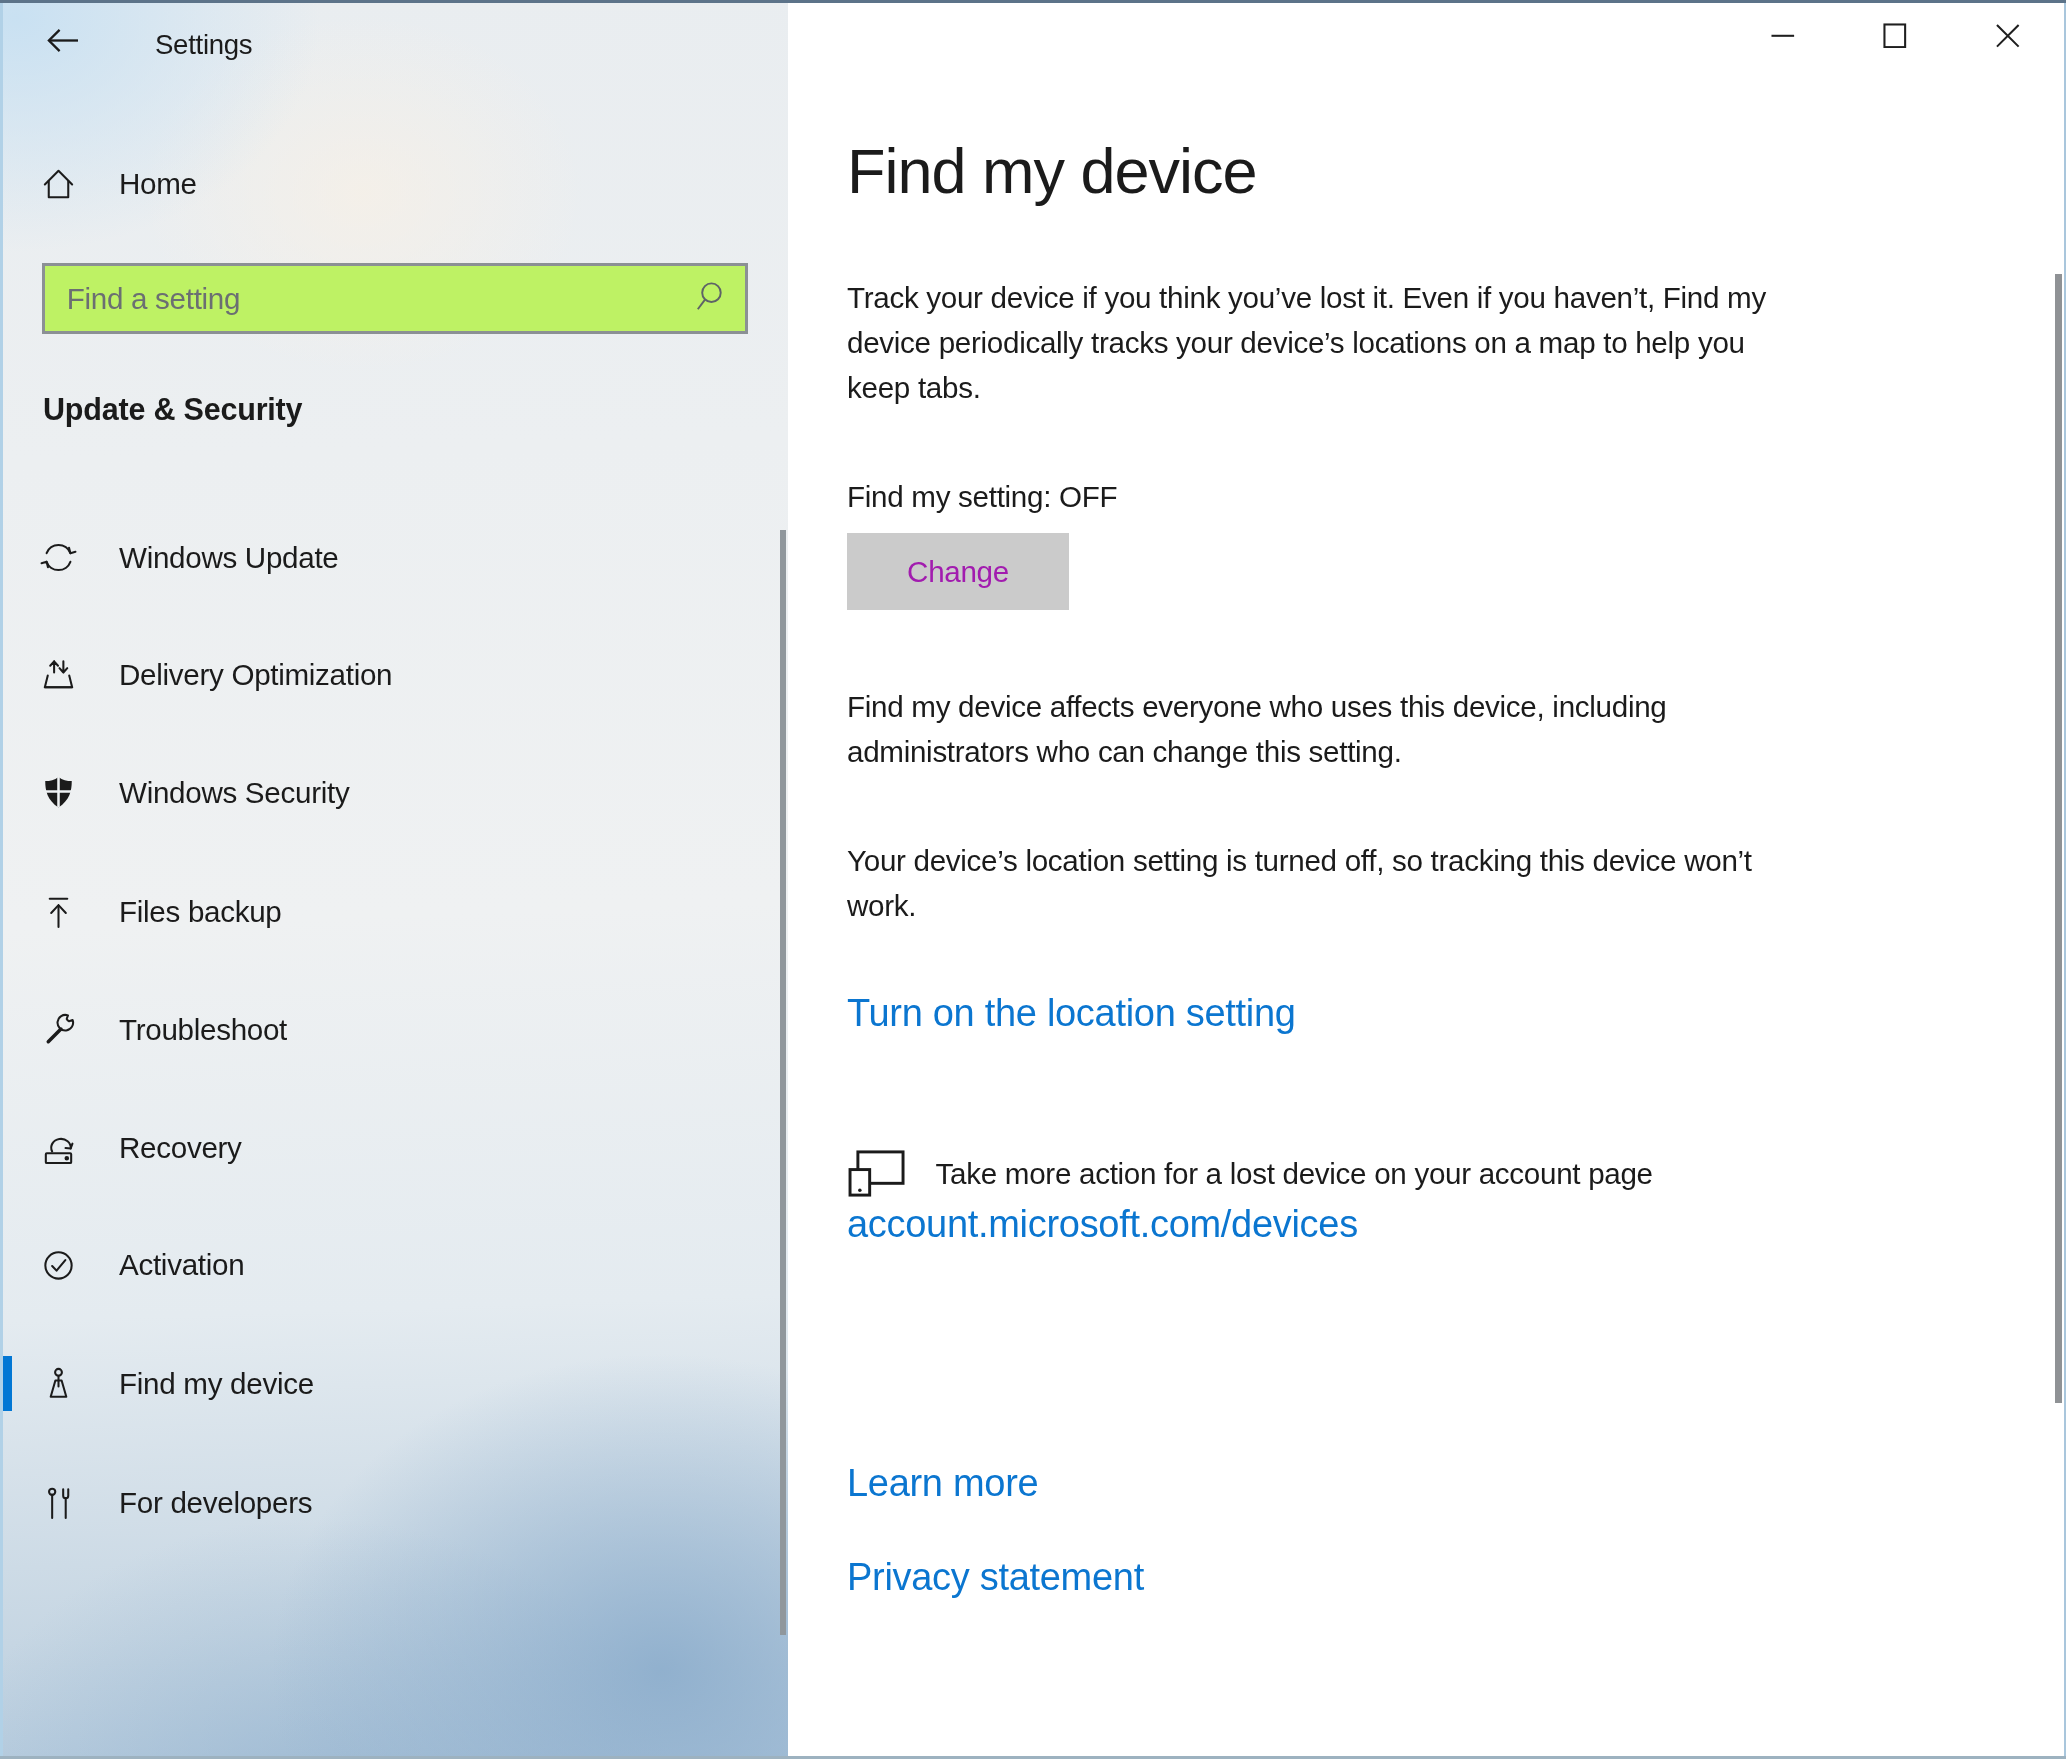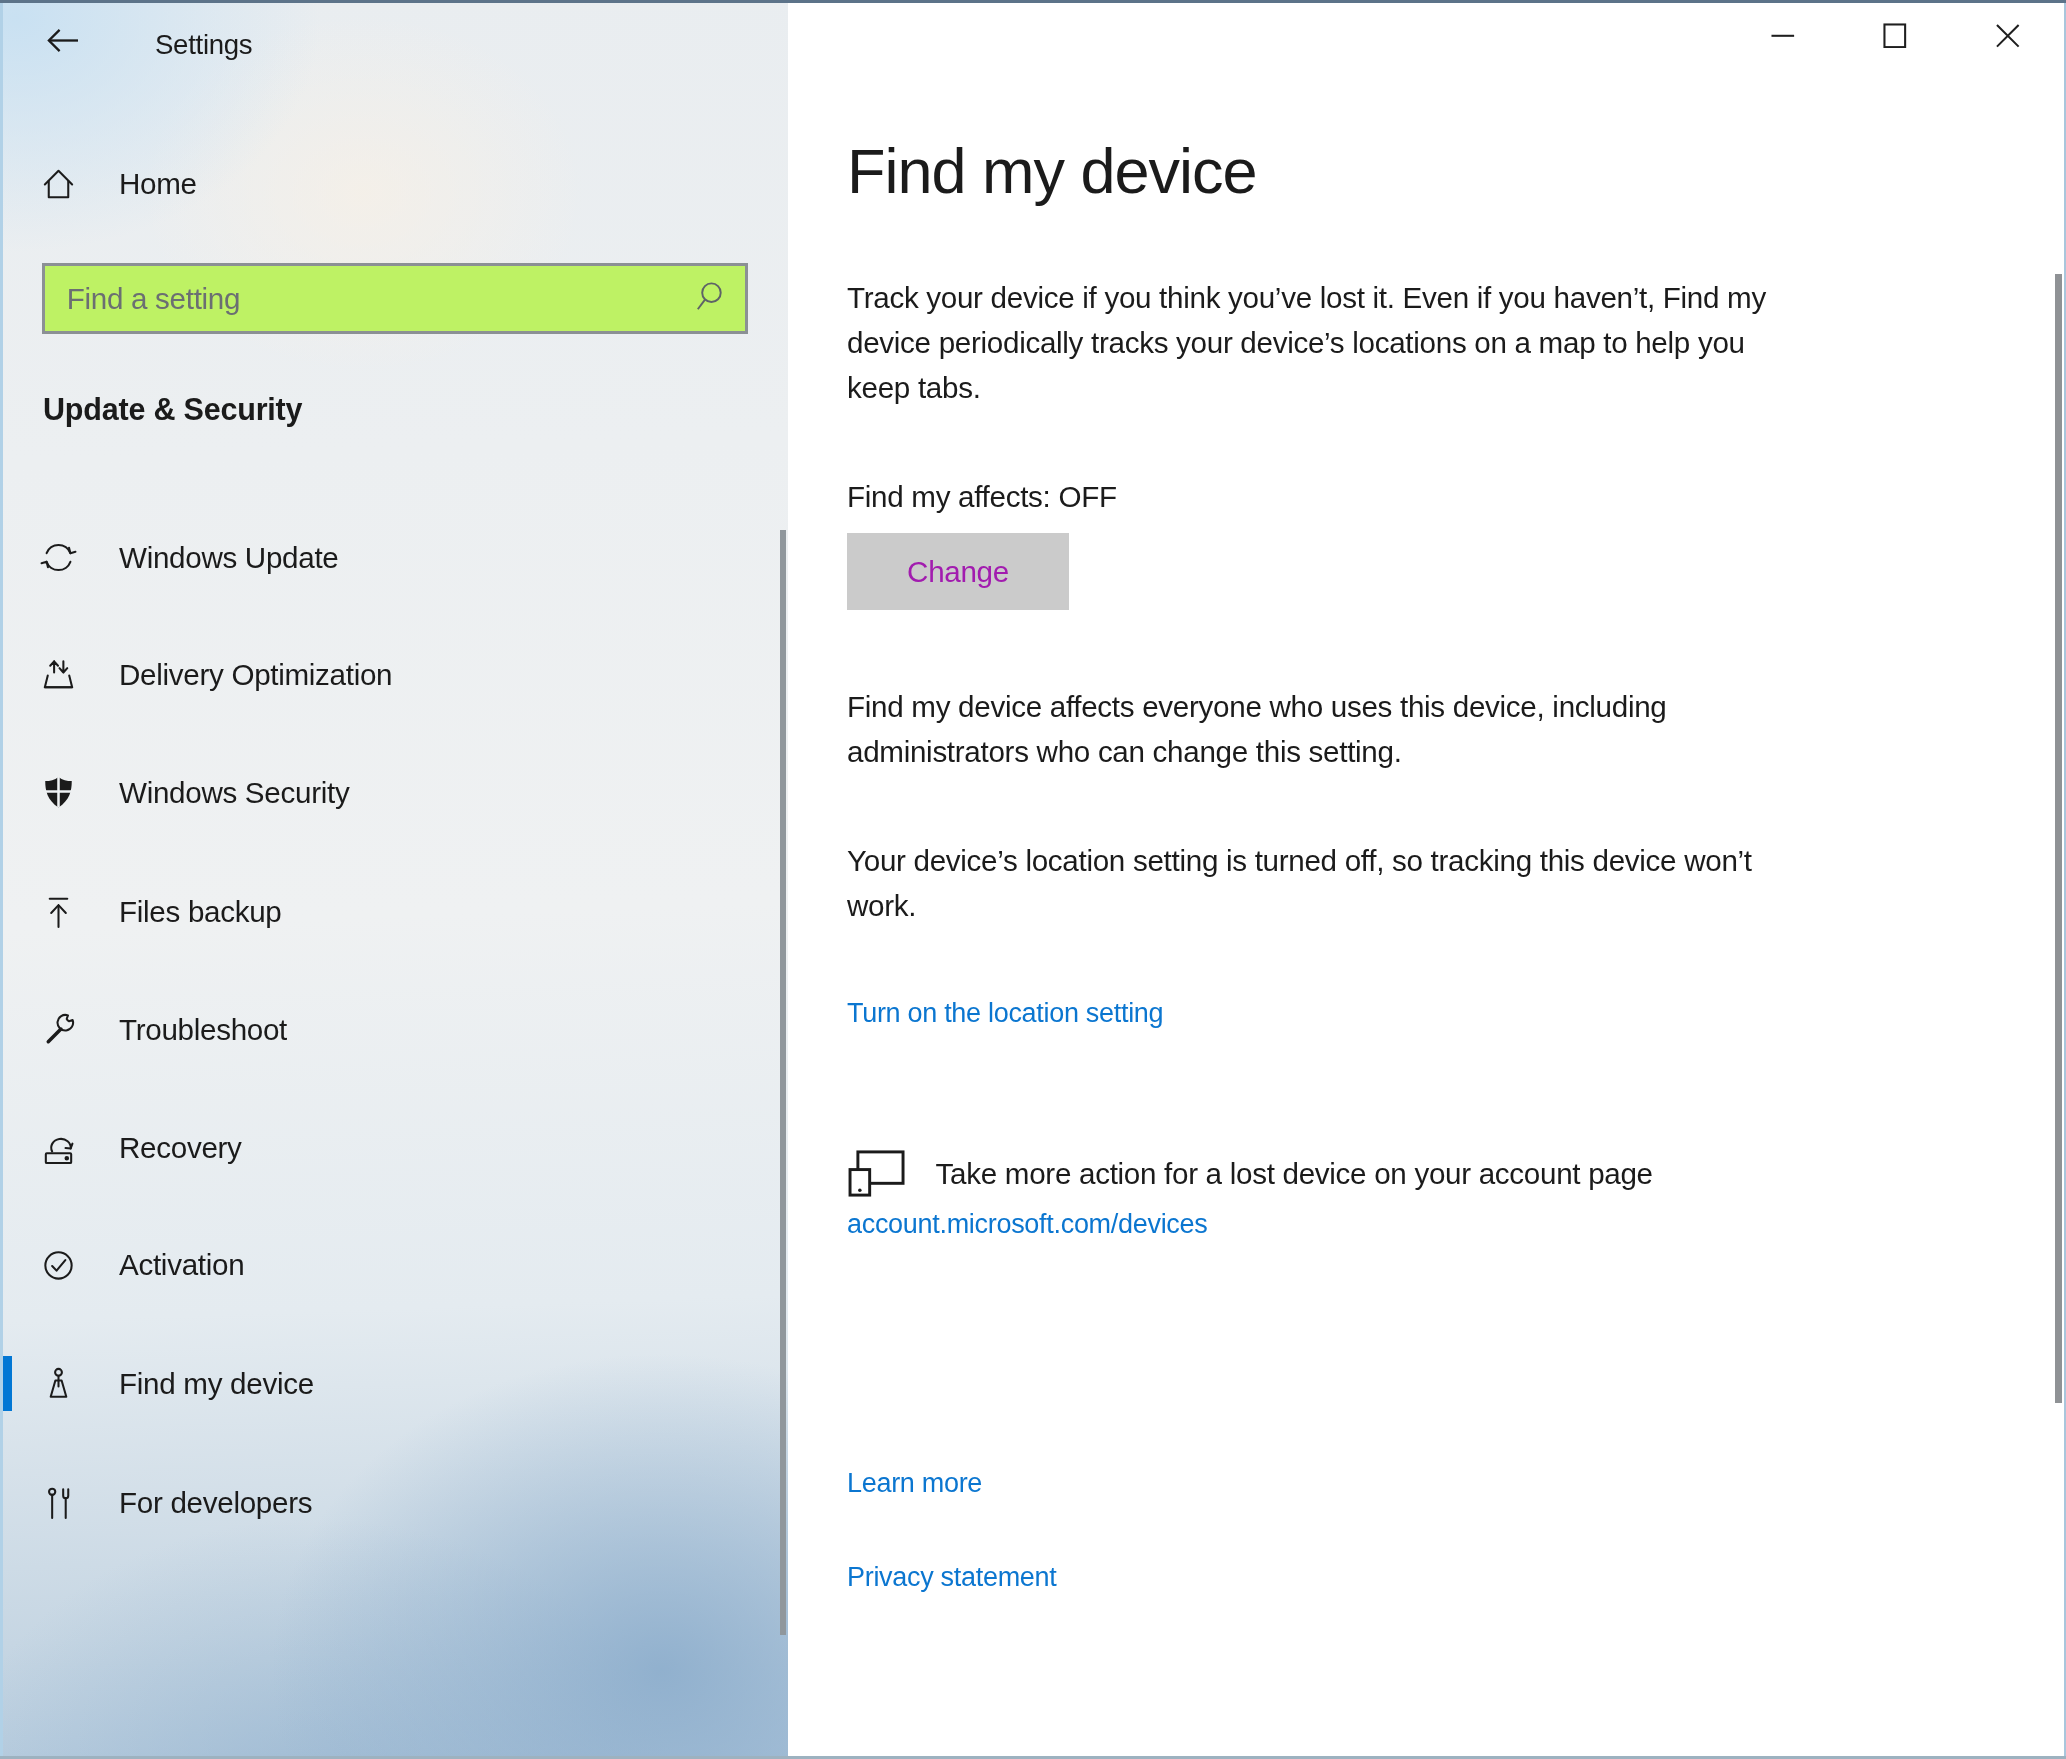--- a/index.html
+++ b/index.html
@@ -35,21 +35,21 @@
   .searchbox input::placeholder{color:#6b6f72;opacity:1;}
   .mag{width:43px;height:39px;margin-right:13.8px;flex:0 0 43px;}
   .section-h{left:43px;top:392px;font-size:30.5px;font-weight:bold;letter-spacing:-0.2px;}
   .nav-item{left:0;width:782px;height:59px;display:flex;align-items:center;padding-left:39px;box-sizing:border-box;cursor:pointer;}
   .nav-item .lbl{margin-left:41px;font-size:29.6px;white-space:nowrap;}
   .accent{left:2px;top:1356px;width:9.9px;height:55px;background:#0277d4;}
   .sb-scroll{left:780px;top:530px;width:5.9px;height:1105px;background:#90979c;cursor:pointer;}
   
   .page-title{left:847px;top:138px;font-size:63px;font-weight:300;letter-spacing:-1px;line-height:67px;}
   .body-txt{font-size:29.6px;line-height:45px;white-space:nowrap;}
-  .link{color:#0b76d0;font-size:27px;line-height:43px;cursor:pointer;white-space:nowrap;}
+  .link{color:#0b76d0;font-size:38px;line-height:43px;cursor:pointer;white-space:nowrap;}
   .changebtn{left:847px;top:533px;width:222px;height:77px;background:#cbcbcb;border:none;
       font-family:"Liberation Sans",sans-serif;font-size:29.6px;color:#a21caf;cursor:pointer;letter-spacing:-0.3px;}
   .devrow{left:847px;top:1143px;height:61px;display:flex;align-items:center;gap:25.6px;}
   .devico{width:63px;height:53px;flex:0 0 63px;}
   .capbtn{top:7.9px;width:65px;height:59px;display:flex;align-items:center;justify-content:center;cursor:pointer;}
   .capbtn svg{stroke:#1f1f1f;stroke-width:2.1;fill:none;}
   .main-scroll{left:2055px;top:274px;width:6.9px;height:1129px;background:#8f9295;cursor:pointer;}
 </style>
 </head>
 <body>
@@ -240,21 +240,21 @@
   </div>
 
   <h1 class="abs page-title" style="margin:0;">Find my device</h1>
 
   <div class="abs body-txt" style="left:847px;top:275px;">
     <div>Track your device if you think you’ve lost it. Even if you haven’t, Find my</div>
     <div>device periodically tracks your device’s locations on a map to help you</div>
     <div>keep tabs.</div>
   </div>
 
-  <div class="abs body-txt" style="left:847px;top:474px;">Find my affects: OFF</div>
+  <div class="abs body-txt" style="left:847px;top:474px;">Find my setting: OFF</div>
 
   <button class="abs changebtn">Change</button>
 
   <div class="abs body-txt" style="left:847px;top:684px;">
     <div>Find my device affects everyone who uses this device, including</div>
     <div>administrators who can change this setting.</div>
   </div>
 
   <div class="abs body-txt" style="left:847px;top:838px;">
     <div>Your device’s location setting is turned off, so tracking this device won’t</div>

